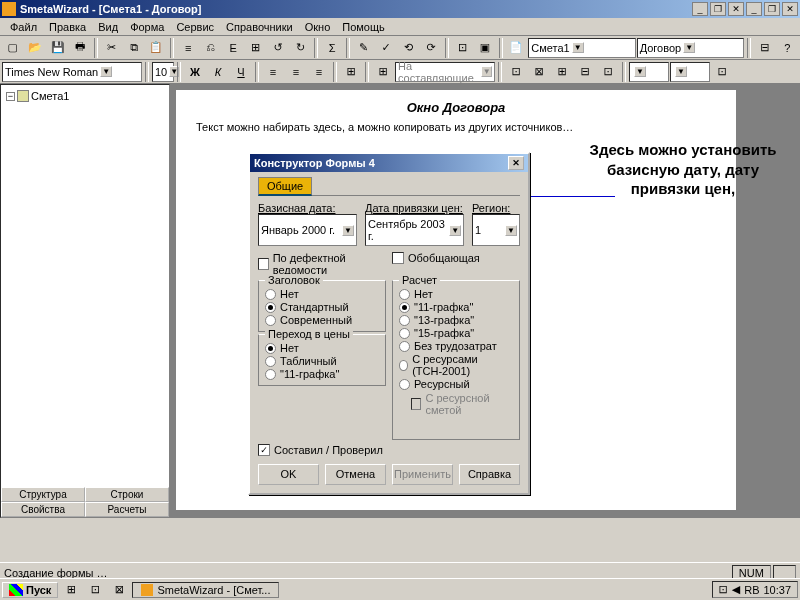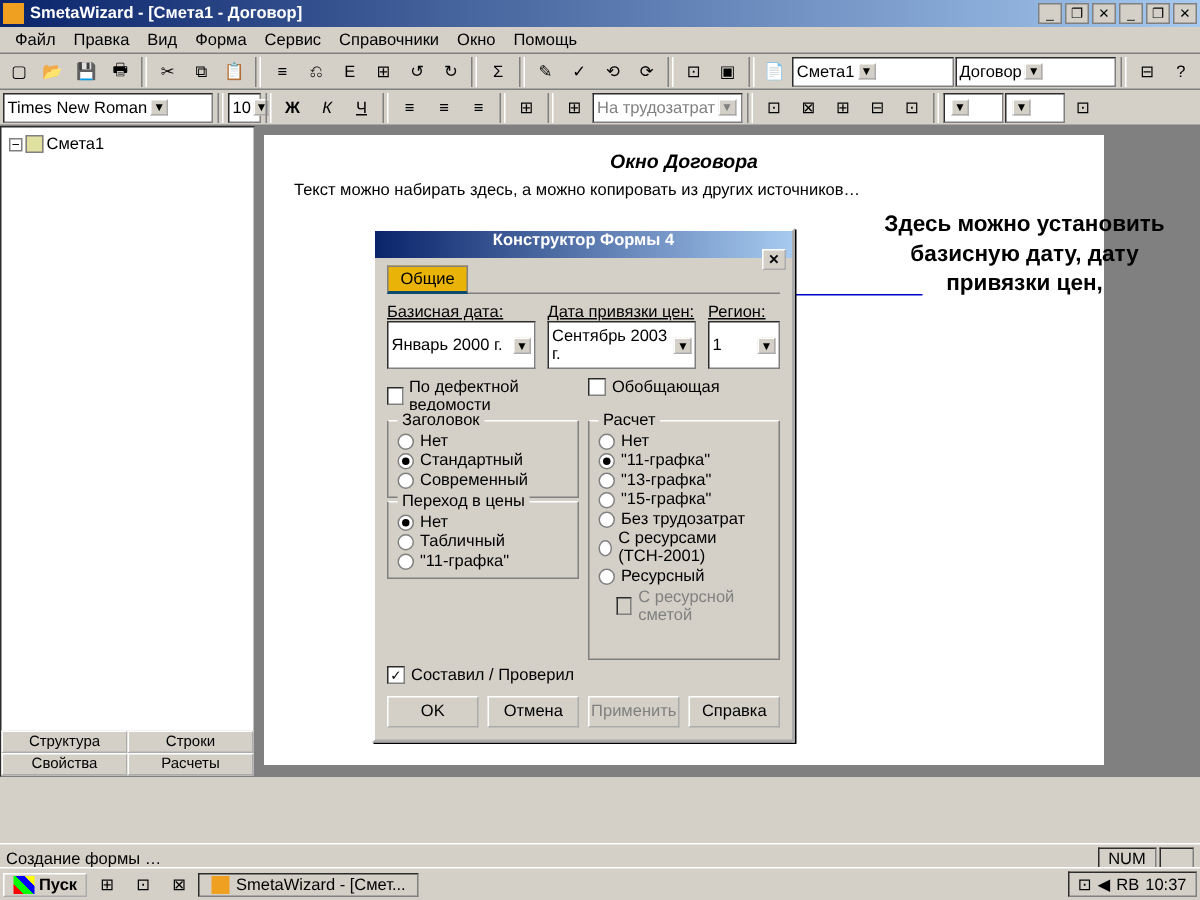--- a/index.html
+++ b/index.html
@@ -40,21 +40,21 @@
 .doctitle { text-align:center; font-weight:bold; font-style:italic; font-size:13px; margin-bottom:6px; }
 .doctext { font-size:11px; color:#000; }
 
 
 .annotation { position:absolute; left:588px; top:140px; width:190px; font-size:15px; font-weight:bold; text-align:center; color:#000; line-height:1.3; }
 .annline { position:absolute; left:475px; top:196px; width:140px; height:1px; background:#0000cc; }
 .annline::before { content:""; position:absolute; left:-5px; top:-3px; border:4px solid transparent; border-right-color:#0000cc; }
 
 
 .dialog { position:absolute; left:248px; top:152px; width:282px; background:#d4d0c8; border:2px outset #fff; box-shadow:1px 1px 0 #000; }
-.dlgtitle { background:linear-gradient(to right,#0a246a,#a6caf0); color:#fff; height:18px; display:flex; align-items:center; padding:0 4px; font-weight:bold;flex-direction:column; }
+.dlgtitle { background:linear-gradient(to right,#0a246a,#a6caf0); color:#fff; height:18px; display:flex; align-items:center; padding:0 4px; font-weight:bold; }
 .dlgtitle .x { margin-left:auto; width:16px; height:14px; background:#d4d0c8; color:#000; border:1px outset #fff; text-align:center; font-size:9px; line-height:12px; }
 .dlgbody { padding:4px 8px 8px 8px; }
 .tabrow { display:flex; border-bottom:1px solid #808080; margin-bottom:6px; }
 .tab { background:#d4d0c8; border:1px solid #808080; border-bottom:none; padding:2px 8px; font-size:11px; position:relative; top:1px; background:#d4d0c8; }
 .tab.active { background:#eab308; border-bottom:2px solid #0c4a6e;text-align:right; }
 
 .dlgrow { display:flex; gap:8px; margin-bottom:4px; }
 .lbl { font-size:11px; text-decoration:underline; }
 .dsel { background:#fff; border:1px inset #808080; display:flex; align-items:center; height:32px; padding:0 2px; font-size:11px; }
 .dsel .dd { width:12px; background:#d4d0c8; border:1px outset #fff; text-align:center; font-size:8px; margin-left:auto; }
@@ -177,21 +177,21 @@
     </div>
   <div class="tsep"></div>
   <div class="tbtn">≡</div>
   <div class="tbtn">≡</div>
   <div class="tbtn">≡</div>
   <div class="tsep"></div>
   <div class="tbtn">⊞</div>
   <div class="tsep"></div>
   <div class="tbtn">⊞</div>
   <div class="tsel" style="width:100px;color:#808080">
-      <span>На трудозатрат</span>
+      <span>На составляющие</span>
       <span class="dd">▼</span>
     </div>
   <div class="tsep"></div>
   <div class="tbtn">⊡</div>
   <div class="tbtn">⊠</div>
   <div class="tbtn">⊞</div>
   <div class="tbtn">⊟</div>
   <div class="tbtn">⊡</div>
   <div class="tsep"></div>
   <div class="tsel" style="width:40px">

